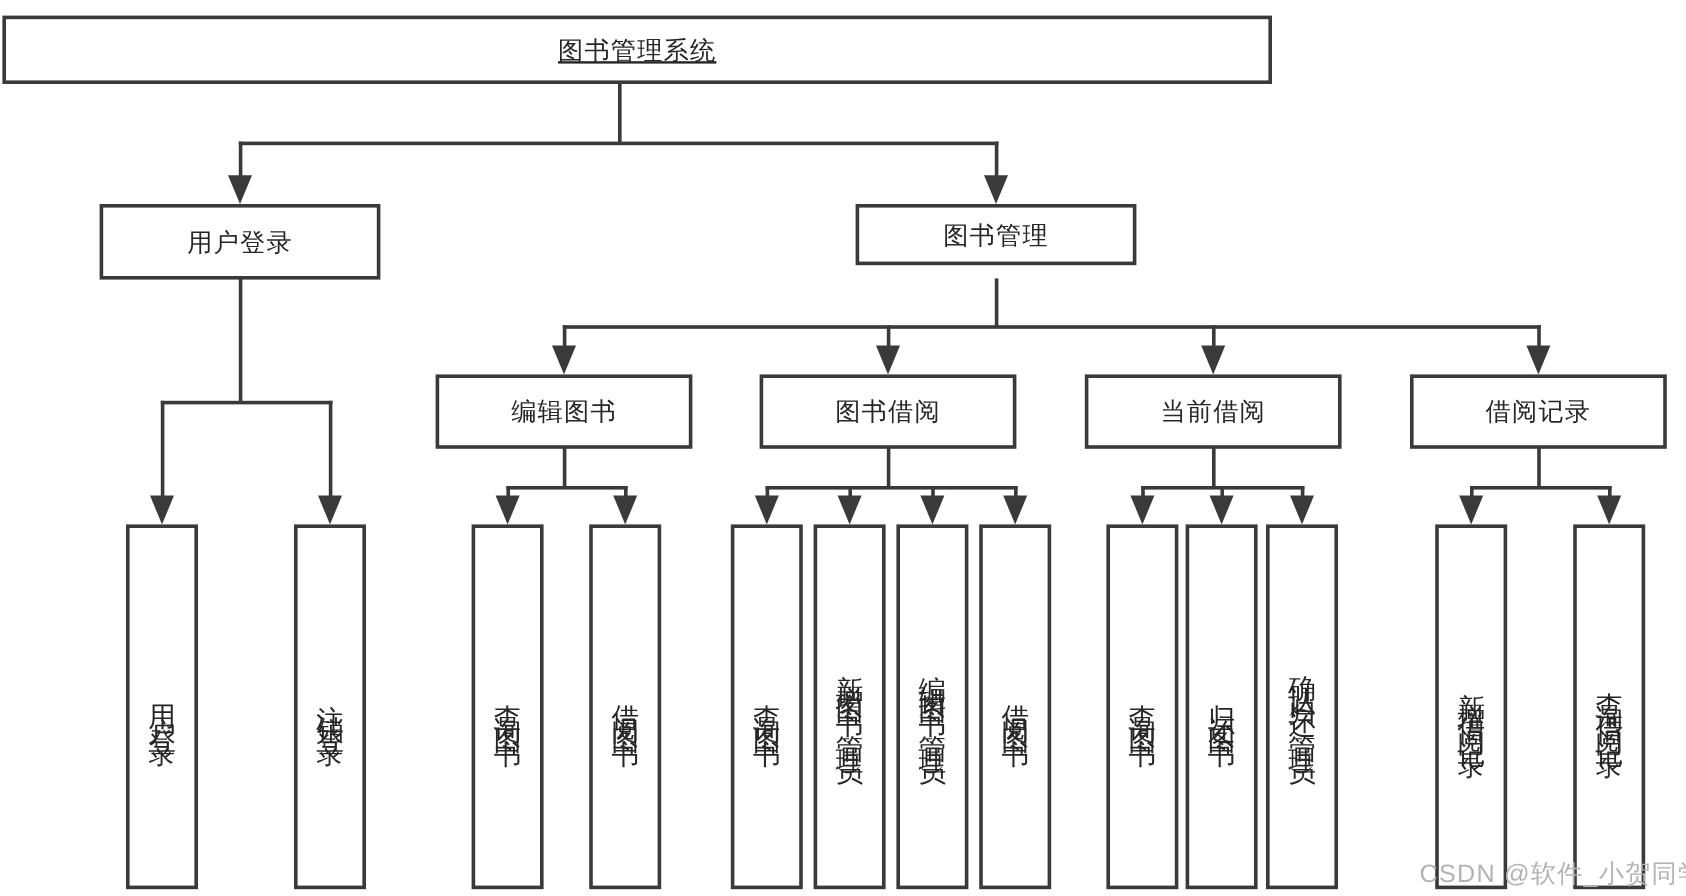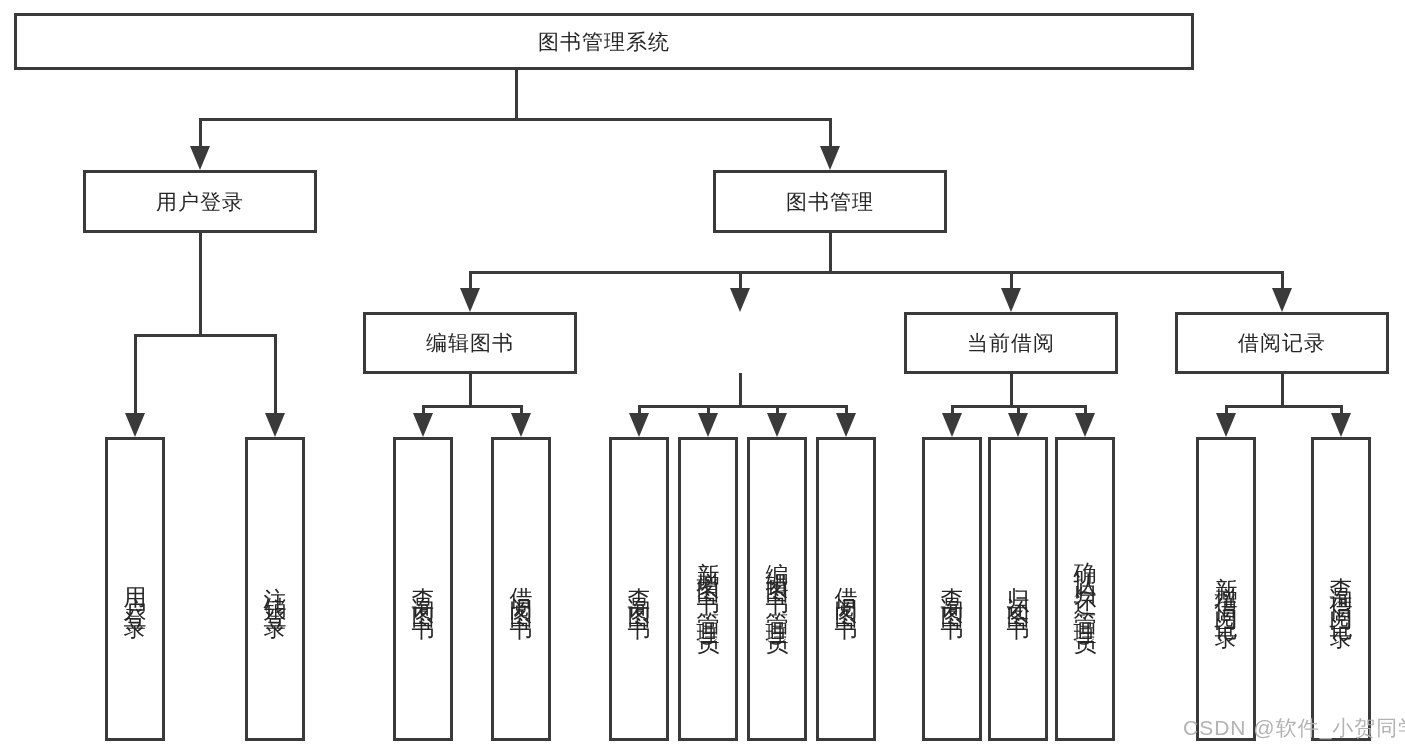--- a/index.html
+++ b/index.html
@@ -75,35 +75,35 @@
     color: #b3b3b3;
     letter-spacing: 1px;
     white-space: nowrap;
   }
 </style>
 </head>
 <body>
 
 <div id="stage">
 
-  <div class="node" style="left:14px; top:13px; width:1180px; height:57px;">
+  <div class="node" style="left:2px; top:13px; width:1058px; height:57px;text-decoration:underline;">
     <span>图书管理系统</span>
   </div>
 
   <div class="vline" style="left:515px; top:69px; height:51px;"></div>
   <div class="hline" style="left:199px; top:118px; width:633px;"></div>
   <div class="vline" style="left:199px; top:118px; height:32px;"></div>
   <div class="tri" style="left:190px; top:146px;"></div>
   <div class="vline" style="left:829px; top:118px; height:32px;"></div>
   <div class="tri" style="left:820px; top:146px;"></div>
 
   <div class="node" style="left:83px; top:170px; width:234px; height:63px;">
     <span>用户登录</span>
   </div>
-  <div class="node" style="left:713px; top:170px; width:234px; height:63px;">
+  <div class="node" style="left:713px; top:170px; width:234px; height:51px;">
     <span>图书管理</span>
   </div>
 
   <div class="vline" style="left:199px; top:232px; height:104px;"></div>
   <div class="hline" style="left:134px; top:334px; width:143px;"></div>
   <div class="vline" style="left:134px; top:334px; height:82px;"></div>
   <div class="tri" style="left:125px; top:413px;"></div>
   <div class="vline" style="left:274px; top:334px; height:82px;"></div>
   <div class="tri" style="left:265px; top:413px;"></div>
 
@@ -114,20 +114,23 @@
   <div class="vline" style="left:739px;  top:271px; height:20px;"></div>
   <div class="tri" style="left:730px;  top:288px;"></div>
   <div class="vline" style="left:1010px; top:271px; height:20px;"></div>
   <div class="tri" style="left:1001px; top:288px;"></div>
   <div class="vline" style="left:1281px; top:271px; height:20px;"></div>
   <div class="tri" style="left:1272px; top:288px;"></div>
 
   <div class="node" style="left:363px; top:312px; width:214px; height:62px;">
     <span>编辑图书</span>
   </div>
+  <div class="node" style="left:633px; top:312px; width:214px; height:62px;">
+    <span>图书借阅</span>
+  </div>
   <div class="node" style="left:904px; top:312px; width:214px; height:62px;">
     <span>当前借阅</span>
   </div>
   <div class="node" style="left:1175px; top:312px; width:214px; height:62px;">
     <span>借阅记录</span>
   </div>
 
   <div class="vline" style="left:469px; top:373px; height:34px;"></div>
   <div class="hline" style="left:422px; top:405px; width:101px;"></div>
   <div class="vline" style="left:422px; top:405px; height:12px;"></div>

